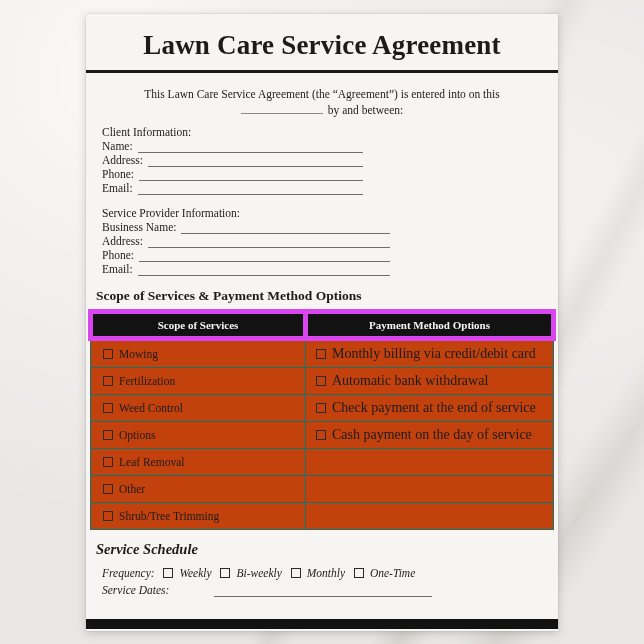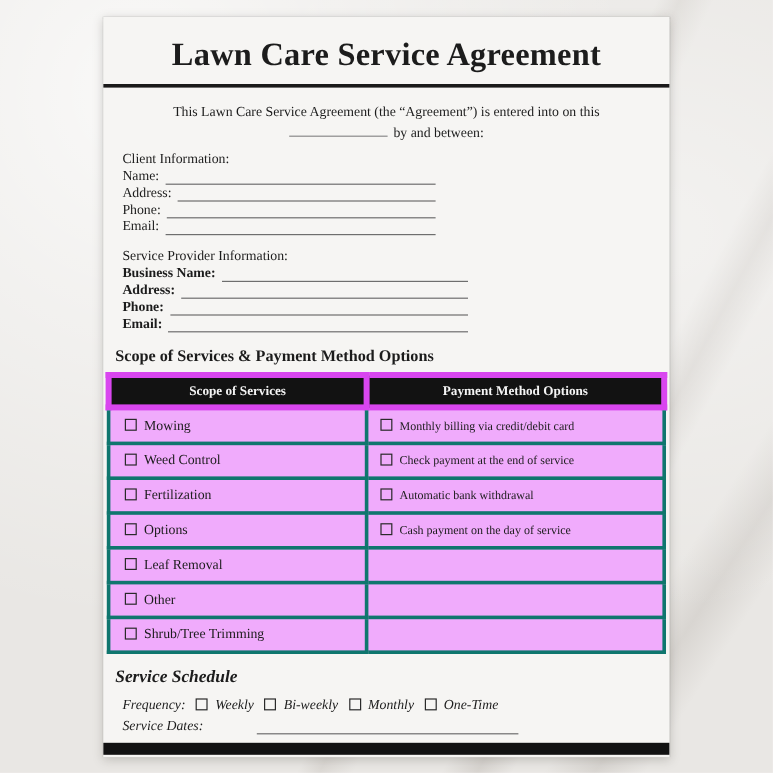--- a/index.html
+++ b/index.html
@@ -25,33 +25,33 @@
   .blank{display:inline-block;border-bottom:1px solid #8a8a8a;height:11px;vertical-align:baseline;}
   .intro-blank{width:82px;margin-right:5px;}
   .block{margin-left:16px;font-size:11.5px;line-height:14px;}
   .block.client{margin-top:7px;}
   .block.provider{margin-top:11px;}
   .block-heading{white-space:nowrap;}
   .frow{display:flex;align-items:flex-end;height:14px;}
   .frow .lbl{white-space:nowrap;}
   .frow .line{flex:1;border-bottom:1px solid #6e6e6e;height:12px;margin-left:5px;}
   .client .frow{width:261px;}
-  .provider .frow{width:288px;font-weight:bold;}
+  .provider .frow{width:288px;}
   .scope-heading{margin:12px 0 0 10px;font-size:13.5px;line-height:16px;font-weight:bold;}
   table.svc{margin:5px 2px 0;width:468px;border-collapse:collapse;table-layout:fixed;}
   table.svc th{
     background:#121212;color:#f4f4f4;font-size:11px;font-weight:bold;
     height:22px;text-align:center;padding:0;border:5px solid #d946ef;
   }
   table.svc col.c1{width:215px;}
   table.svc td{
     height:26px;font-size:11.5px;padding:0 4px 0 12px;
-    border:3px solid #0f766e;vertical-align:middle;background:#f0abfc;
+    border:1px solid #0f766e;vertical-align:middle;background:#c2410c;
   }
-  table.svc td.pay{font-size:10px;padding-left:10px;}
+  table.svc td.pay{font-size:14px;padding-left:10px;}
   .cb{display:inline-block;width:8px;height:8px;border:1px solid #2a2a2a;margin-right:6px;vertical-align:-1px;background:transparent;}
   .schedule{margin:11px 0 0 10px;font-style:italic;}
   .schedule-heading{font-size:14.5px;line-height:17px;font-weight:bold;}
   .freq{margin:8px 0 0 6px;font-size:11.5px;line-height:14px;white-space:nowrap;}
   .freq .opt{margin-left:6px;}
   .dates{display:flex;align-items:flex-end;margin:3px 0 0 6px;width:330px;font-size:11.5px;line-height:14px;gap:40px;}
   .dates .line{flex:1;border-bottom:1px solid #6e6e6e;height:12px;margin-left:5px;}
   .footer-bar{position:absolute;left:0;right:0;bottom:2px;height:10px;background:#121212;}
 </style>
 </head>
@@ -119,26 +119,26 @@
         <th>Scope of Services</th>
         <th>Payment Method Options</th>
       </tr>
     </thead>
     <tbody>
       <tr>
         <td><span class="cb"></span><span>Mowing</span></td>
         <td class="pay"><span class="cb"></span><span>Monthly billing via credit/debit card</span></td>
       </tr>
       <tr>
+        <td><span class="cb"></span><span>Fertilization</span></td>
+        <td class="pay"><span class="cb"></span><span>Automatic bank withdrawal</span></td>
+      </tr>
+      <tr>
         <td><span class="cb"></span><span>Weed Control</span></td>
         <td class="pay"><span class="cb"></span><span>Check payment at the end of service</span></td>
-      </tr>
-      <tr>
-        <td><span class="cb"></span><span>Fertilization</span></td>
-        <td class="pay"><span class="cb"></span><span>Automatic bank withdrawal</span></td>
       </tr>
       <tr>
         <td><span class="cb"></span><span>Options</span></td>
         <td class="pay"><span class="cb"></span><span>Cash payment on the day of service</span></td>
       </tr>
       <tr>
         <td><span class="cb"></span><span>Leaf Removal</span></td>
         <td class="pay"></td>
       </tr>
       <tr>

